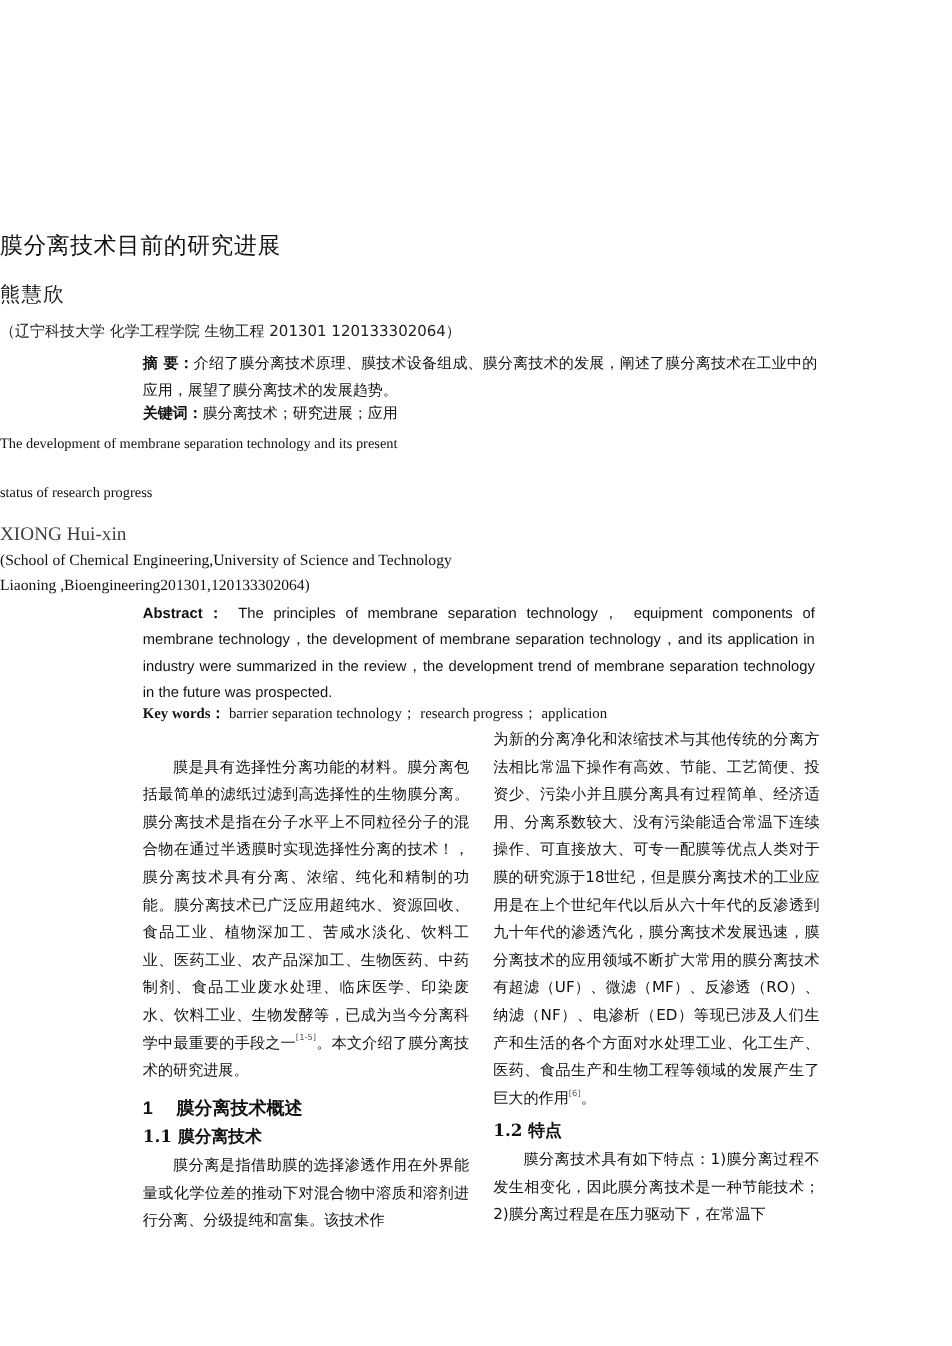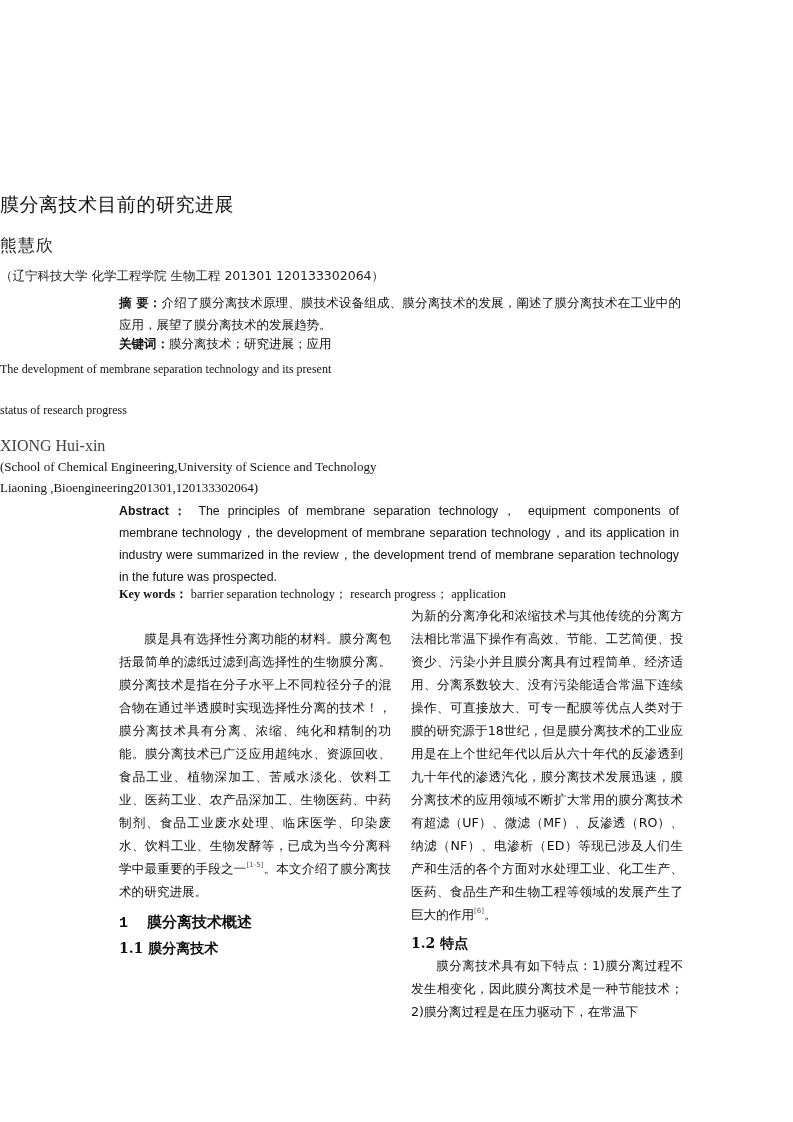--- a/index.html
+++ b/index.html
@@ -31,21 +31,21 @@
     .en-keywords { left: 119px; top: 586px; font-family: "Liberation Serif", serif; font-size: 12.3px; color: #111; }
     .en-keywords .lbl { font-weight: bold; }
 
     .col { position: absolute; width: 272px; font-size: 12.6px; line-height: 23px; color: #111; text-align: justify; }
     .col-left { left: 119px; top: 627px; }
     .col-right { left: 411px; top: 604px; }
     .col p { text-indent: 2em; }
     .col p.noindent { text-indent: 0; }
     sup.ref { font-size: 7px; color: #555; vertical-align: 6px; line-height: 0; }
 
-    .h1 { font-family: Liberation Mono, monospace; font-weight: bold; font-size: 15px; line-height: 26px; margin-top: 8px; text-indent: 0 !important; }
+    .h1 { font-family: Liberation Sans, sans-serif; font-weight: bold; font-size: 15px; line-height: 26px; margin-top: 8px; text-indent: 0 !important; }
     .h1 .num { display: inline-block; width: 28px; }
     .h2 { font-family: "DejaVu Serif", serif; font-weight: bold; font-size: 14px; line-height: 22px; text-indent: 0 !important; }
   </style>
 </head>
 <body>
 
 <div>
 
   <div class="abs center cn-title">膜分离技术目前的研究进展</div>
   <div class="abs center cn-author">熊慧欣</div>
@@ -68,20 +68,21 @@
     <span class="lbl">Abstract：</span><span> The principles of membrane separation technology， equipment components of membrane technology，the development of membrane separation technology，and its application in industry were summarized in the review，the development trend of membrane separation technology in the future was prospected.</span>
   </div>
   <div class="abs en-keywords">
     <span class="lbl">Key words：</span><span> barrier separation technology； research progress； application</span>
   </div>
 
   <div class="col col-left">
     <p><span>膜是具有选择性分离功能的材料。膜分离包括最简单的滤纸过滤到高选择性的生物膜分离。膜分离技术是指在分子水平上不同粒径分子的混合物在通过半透膜时实现选择性分离的技术！，膜分离技术具有分离、浓缩、纯化和精制的功能。膜分离技术已广泛应用超纯水、资源回收、食品工业、植物深加工、苦咸水淡化、饮料工业、医药工业、农产品深加工、生物医药、中药制剂、食品工业废水处理、临床医学、印染废水、饮料工业、生物发酵等，已成为当今分离科学中最重要的手段之一</span><sup class="ref">[1-5]</sup><span>。本文介绍了膜分离技术的研究进展。</span></p>
     <div class="h1"><span class="num">1</span><span>膜分离技术概述</span></div>
     <div class="h2">1.1 膜分离技术</div>
+    <p>膜分离是指借助膜的选择渗透作用在外界能量或化学位差的推动下对混合物中溶质和溶剂进行分离、分级提纯和富集。该技术作</p>
   </div>
 
   <div class="col col-right">
     <p class="noindent"><span>为新的分离净化和浓缩技术与其他传统的分离方法相比常温下操作有高效、节能、工艺简便、投资少、污染小并且膜分离具有过程简单、经济适用、分离系数较大、没有污染能适合常温下连续操作、可直接放大、可专一配膜等优点人类对于膜的研究源于18世纪，但是膜分离技术的工业应用是在上个世纪年代以后从六十年代的反渗透到九十年代的渗透汽化，膜分离技术发展迅速，膜分离技术的应用领域不断扩大常用的膜分离技术有超滤（UF）、微滤（MF）、反渗透（RO）、纳滤（NF）、电渗析（ED）等现已涉及人们生产和生活的各个方面对水处理工业、化工生产、医药、食品生产和生物工程等领域的发展产生了巨大的作用</span><sup class="ref">[6]</sup><span>。</span></p>
     <div class="h2" style="margin-top:6px;">1.2 特点</div>
     <p>膜分离技术具有如下特点：1)膜分离过程不发生相变化，因此膜分离技术是一种节能技术；2)膜分离过程是在压力驱动下，在常温下</p>
   </div>
 
 </div>
 

